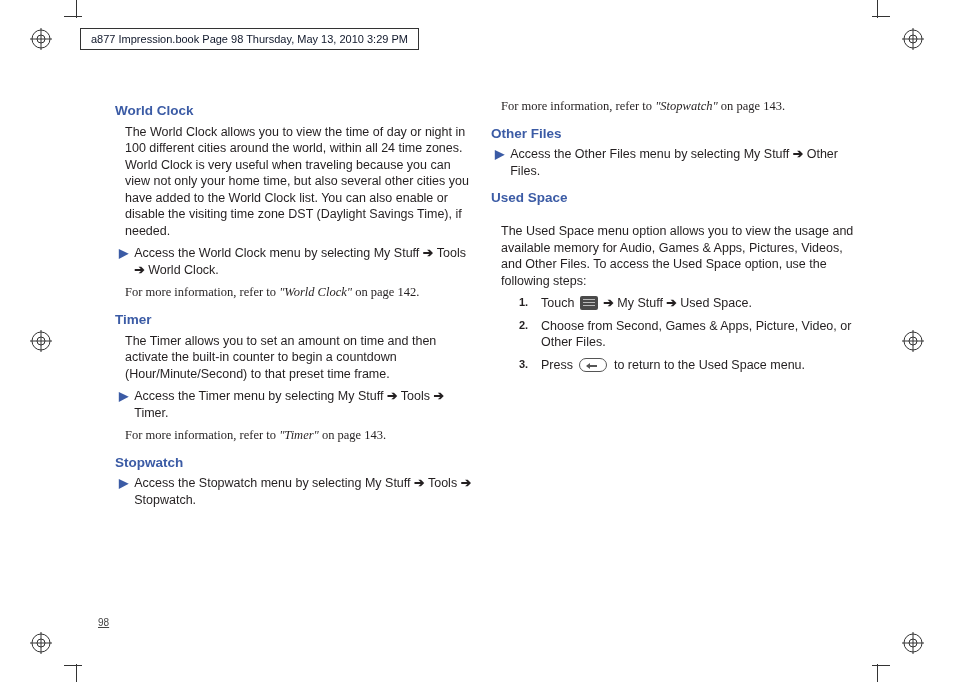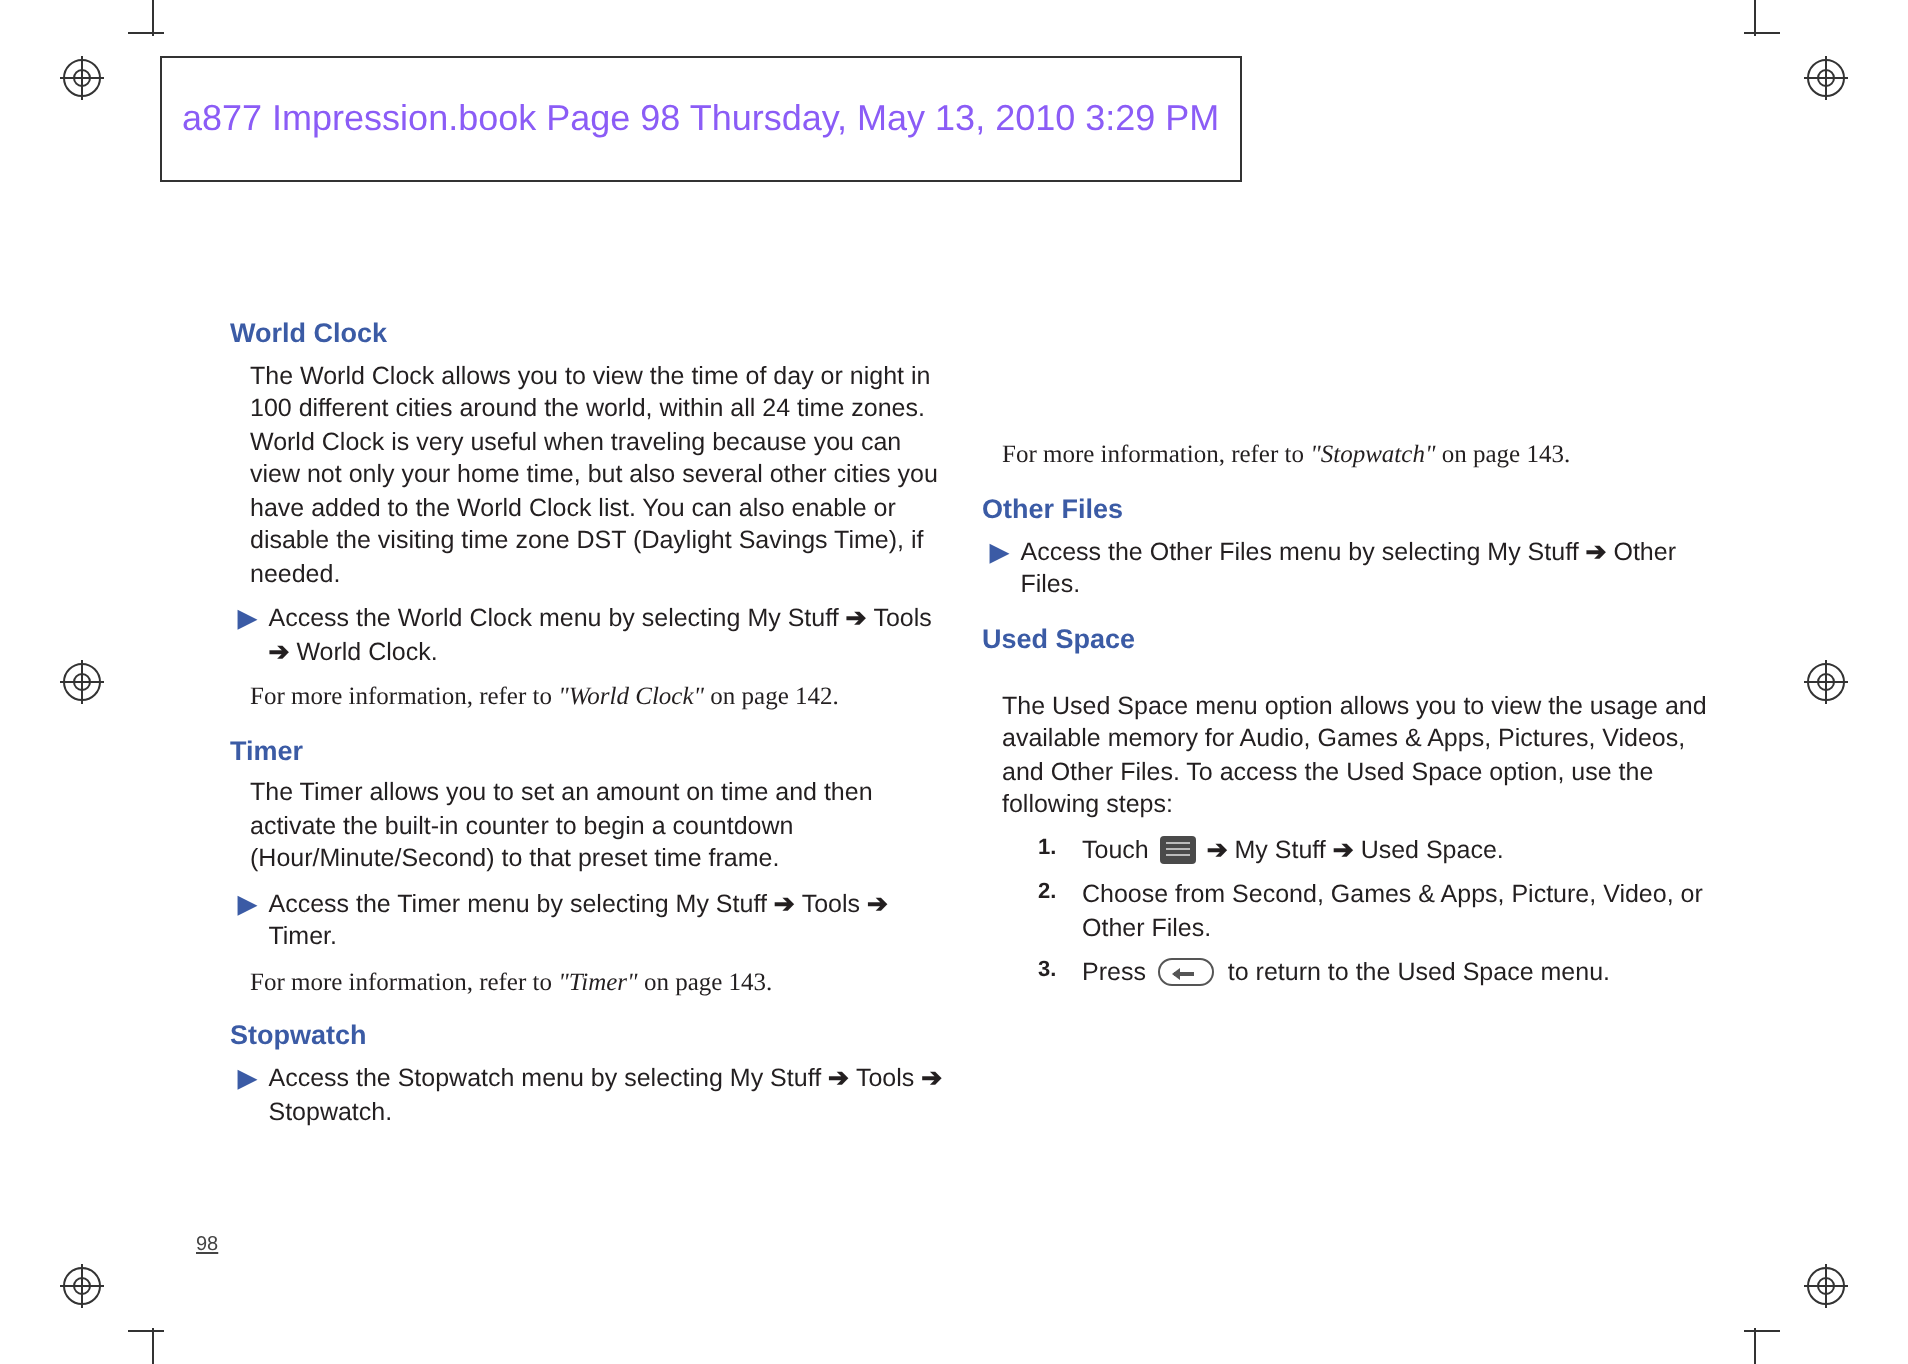--- a/index.html
+++ b/index.html
@@ -22,34 +22,33 @@
   .cropmark {
     position: absolute;
   }
   .cm-h { width: 18px; height: 1px; background:#333; }
   .cm-v { width: 1px; height: 18px; background:#333; }
   .header-box {
     position: absolute;
     top: 28px;
     left: 80px;
     border: 1px solid #333;
-    padding: 20px 10px;
-    font-size: 18px;
-    color: #8b5cf6;
+    padding: 4px 10px;
+    font-size: 11px;
+    color: #0f172a;
     background:#fff;
   }
   .content {
     position: absolute;
     top: 92px;
     left: 115px;
     right: 95px;
     bottom: 60px;
     display: flex;
     gap: 28px;
-    align-items: center;
   }
   .col {
     flex: 1 1 0;
     font-size: 12.5px;
     line-height: 1.32;
     color: #231f20;
   }
   .h3 {
     color: #3b5ba5;
     font-weight: bold;

